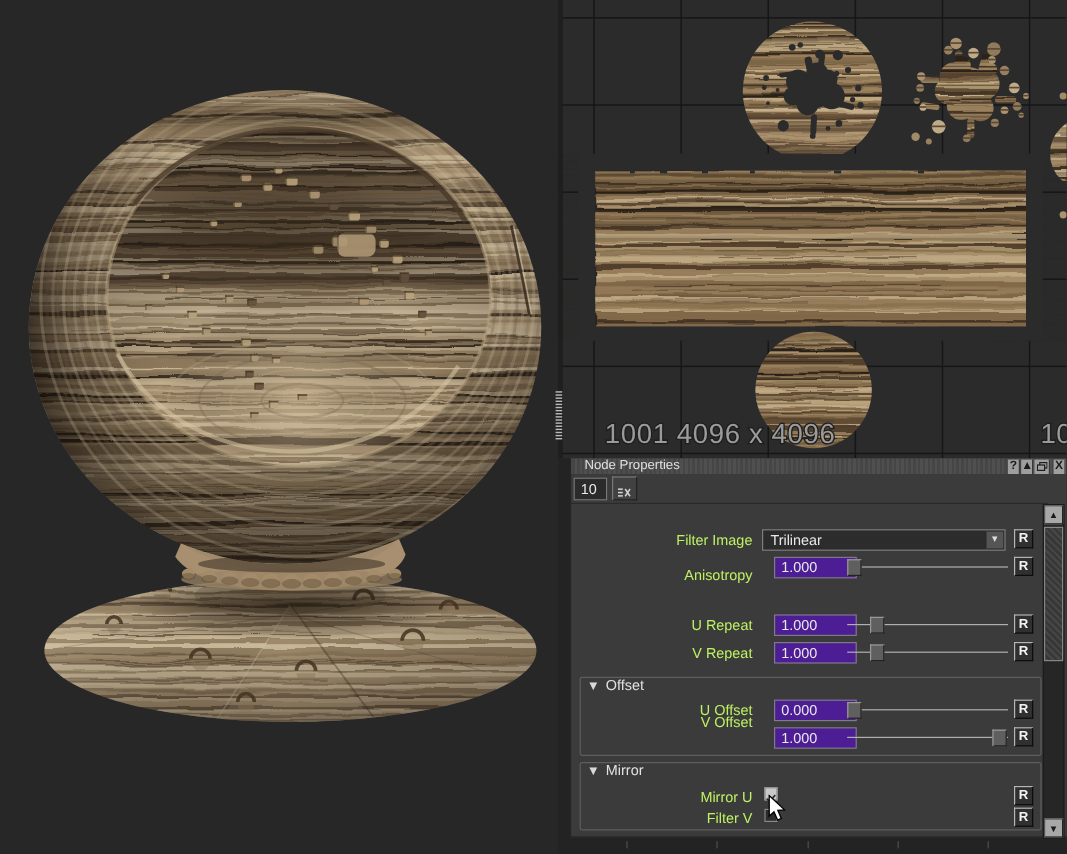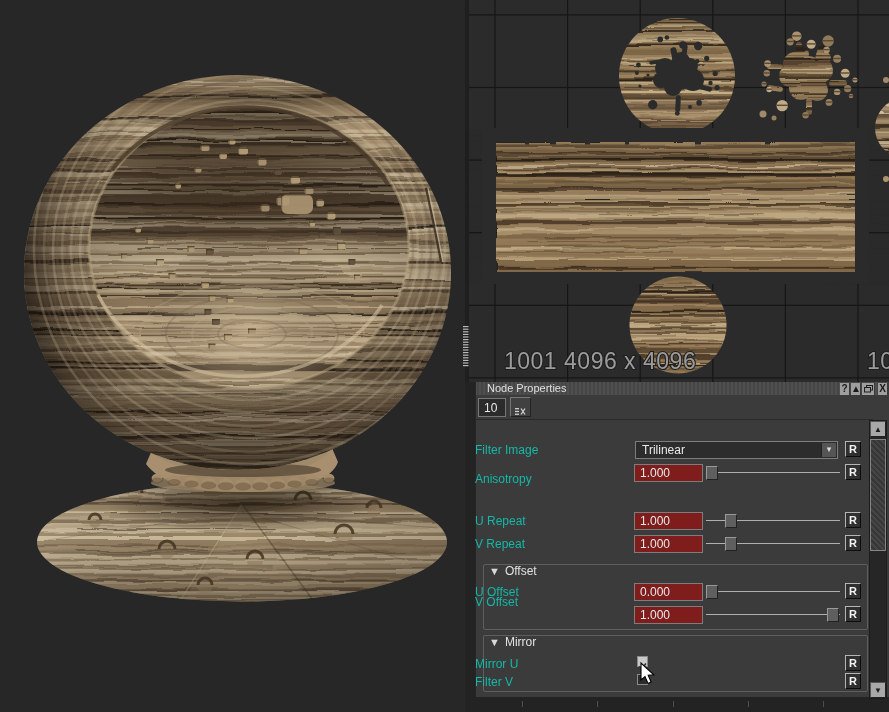--- a/index.html
+++ b/index.html
@@ -6,22 +6,22 @@
 #panel{position:absolute;left:475px;top:382px;width:414px;height:316px;background:#3b3b3b;z-index:10}
 #ptitle{position:absolute;left:0;top:0;width:413px;height:13px;background:repeating-linear-gradient(90deg,#4f4f4f 0 2px,#464646 2px 4px);color:#e0e0e0;font-size:11px;line-height:13px}
 #ptext{position:absolute;left:12px;top:0}
 .ticon{position:absolute;top:1px;width:10px;height:12px;background:#9e9e9e;color:#1a1a1a;font-weight:bold;font-size:10px;text-align:center;line-height:12px;border-right:1px solid #3a3a3a}
 #pten{position:absolute;left:3px;top:16px;width:28px;height:19px;background:#2b2b2b;border:1px solid #777;color:#e8e8e8;font-size:12px;padding:2px 0 0 5px}
 #pbtn{position:absolute;left:35px;top:15px;width:21px;height:20px;background:#414141;border:1px solid #222;border-top-color:#777;border-left-color:#777;padding:4px 0 0 4px}
 #scroll{position:absolute;left:0;top:38px;width:397px;height:278px}
 .sec{position:absolute;left:8px;width:385px;border:1px solid #5e5e5e;border-radius:2px}
 .sechdr{position:absolute;left:5px;top:-1px;color:#e2e2e2;font-size:12px}
 .tri{font-size:11px;margin-right:5px;color:#d8d8d8}
-.lab{position:absolute;width:152px;left:0;color:#14b8a6;font-size:12px}
-.fld{position:absolute;left:159px;width:69px;height:18px;background:#7f1d1d;border:1px solid #7d7d7d;color:#e8e8e8;font-size:12px;padding:1px 0 0 5px}
+.lab{position:absolute;width:152px;left:0;text-align:right;color:#bef264;font-size:12px}
+.fld{position:absolute;left:170px;width:69px;height:18px;background:#4c1d95;border:1px solid #7d7d7d;color:#e8e8e8;font-size:12px;padding:1px 0 0 5px}
 .dd{position:absolute;left:160px;width:203px;height:18px;background:#2c2c2c;border:1px solid #7d7d7d;color:#e8e8e8;font-size:12px;padding:1px 10px 0 6px}
 .ddbtn{position:absolute;right:1px;top:1px;width:15px;height:14px;background:#555;color:#ddd;font-size:9px;text-align:center;line-height:13px;border-left:1px solid #222}
 .track{position:absolute;left:231px;width:134px;height:1px;background:#b0b0b0}
 .handle{position:absolute;width:12px;height:14px;background:#5f5f5f;border:1px solid #222;border-top-color:#999;border-left-color:#999}
 .rbtn{position:absolute;left:370px;width:16px;height:16px;background:#303030;border:1px solid #0d0d0d;border-top-color:#b5b5b5;border-left-color:#b5b5b5;color:#f2f2f2;font-size:11px;font-weight:bold;text-align:center;line-height:14px}
 .cb{position:absolute;left:162px;width:11px;height:11px;background:#2c2c2c;border:1px solid #8a8a8a}
 .cbon{background:#c9c9c9}
 #sbar{position:absolute;left:394px;top:38px;width:18px;height:279px;background:#262626;border:1px solid #1c1c1c}
 .sbtn{position:absolute;left:0;width:16px;height:16px;background:#a8a8a8;border:1px solid #555;border-bottom-color:#222;border-right-color:#222;color:#1a1a1a;font-size:8px;text-align:center;line-height:15px}
 #sthumb{position:absolute;left:0;top:18px;width:16px;height:112px;background:repeating-linear-gradient(45deg,#454545 0 2px,#373737 2px 4px);border:1px solid #868686}

